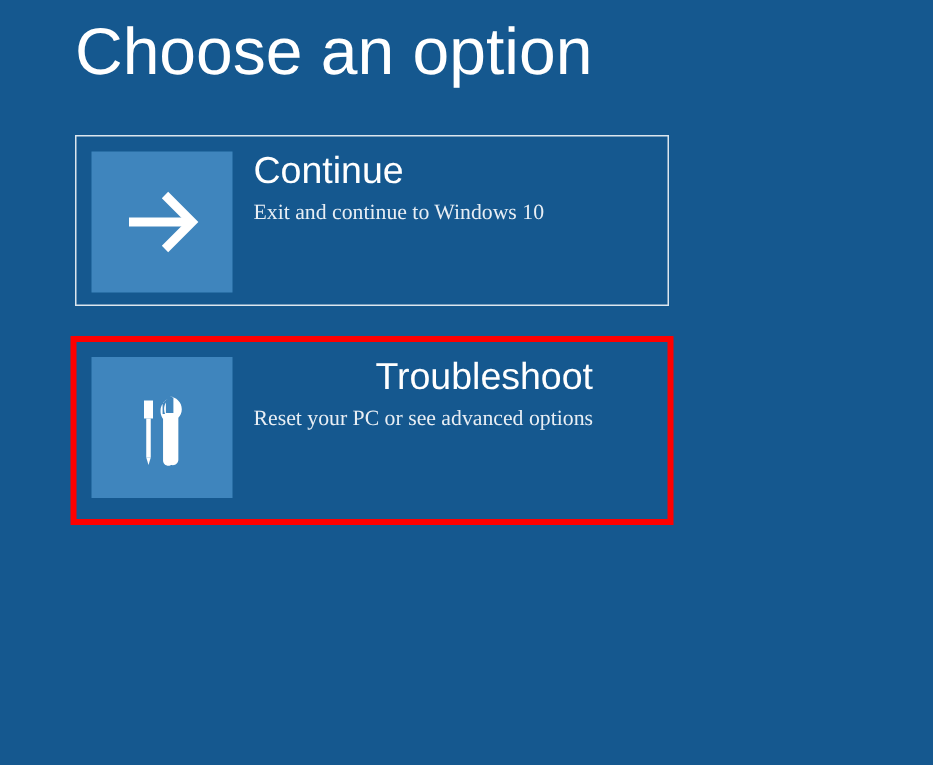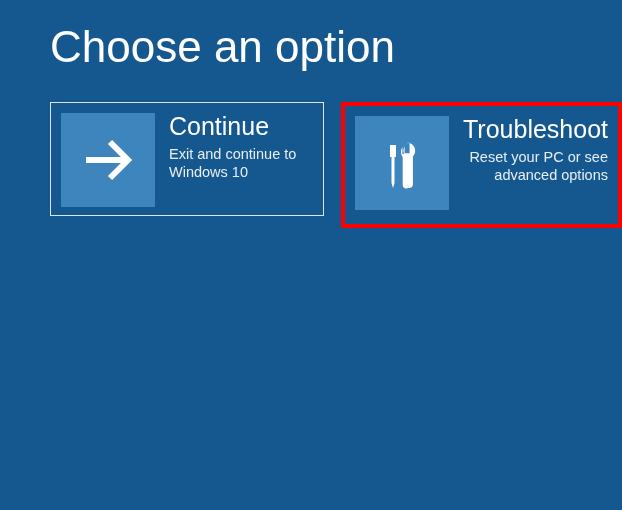--- a/index.html
+++ b/index.html
@@ -15,25 +15,24 @@
       color: #ffffff;
       overflow: hidden;
       padding-left: 50px;
       padding-top: 10px;
     }
     .page-title {
       font-size: 44px;
       font-weight: 300;
       letter-spacing: 0px;
       margin-bottom: 30px;
-      margin-top: 12px;
     }
     .options {
       display: flex;
-      flex-direction: row;
+      flex-direction: column;
       gap: 20px;
     }
     .option-tile {
       width: 396px;
       height: 114px;
       display: flex;
       align-items: flex-start;
       cursor: pointer;
       padding: 10px;
       position: relative;
@@ -65,20 +64,21 @@
       font-size: 25px;
       font-weight: 300;
       line-height: 1.1;
       margin-bottom: 4px;
     }
     .option-desc {
       font-size: 14.5px;
       font-weight: 400;
       color: #e8eef4;
       line-height: 1.3;
+      font-family: Liberation Serif, serif;
     }
     svg {
       display: block;
     }
   </style>
 </head>
 <body>
 
 <h1 class="page-title">Choose an option</h1>
 

